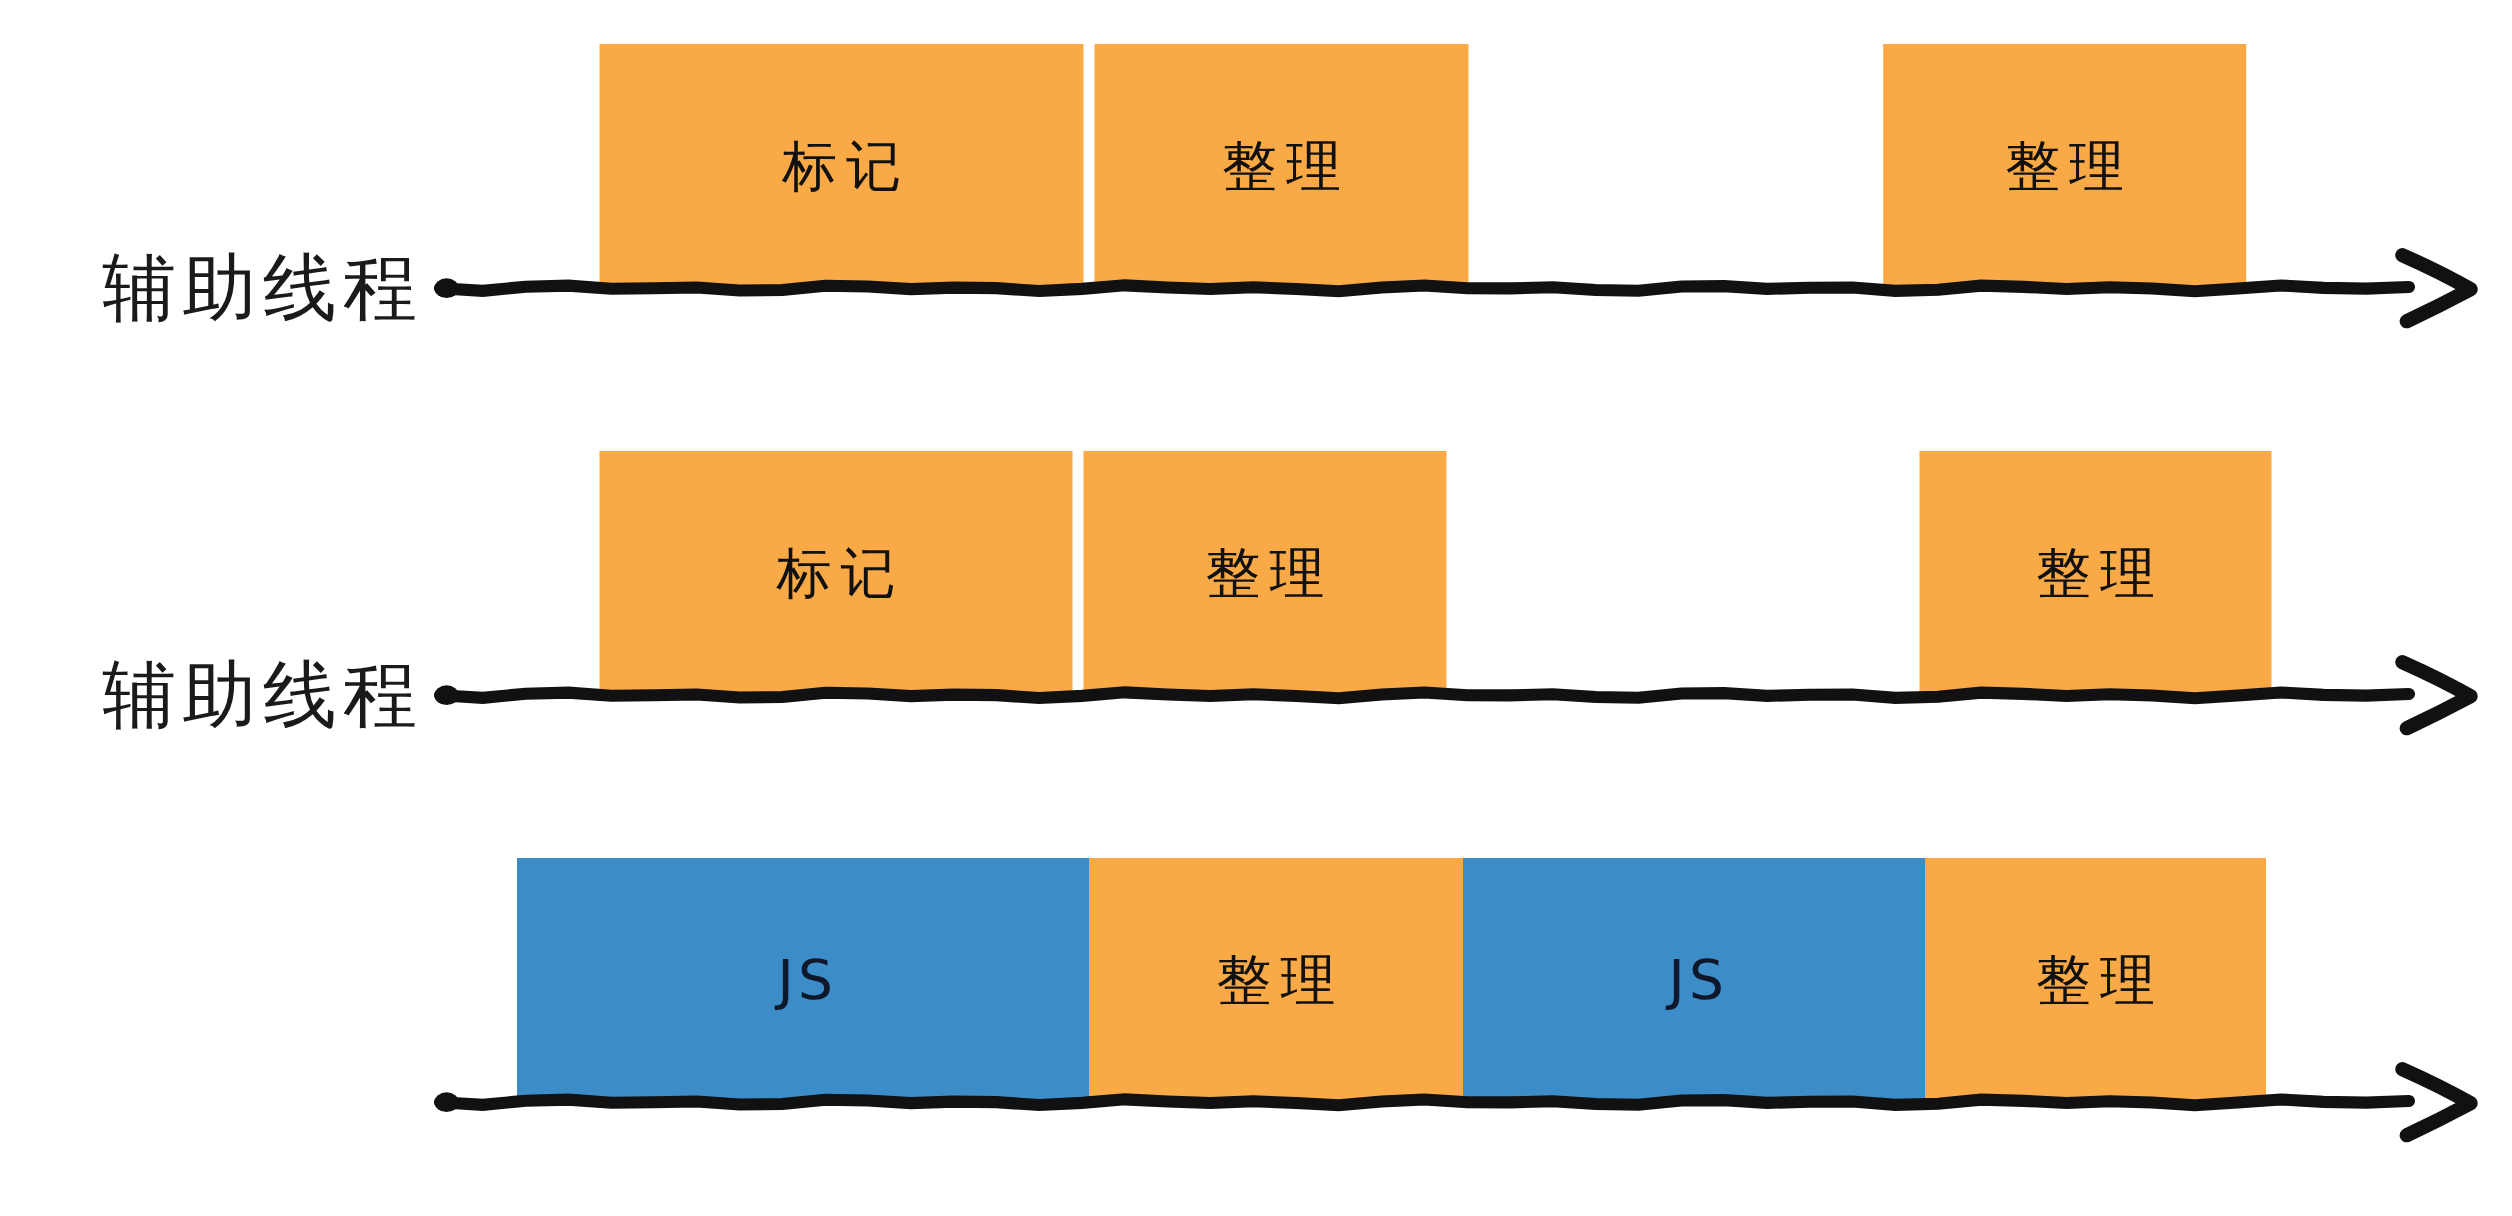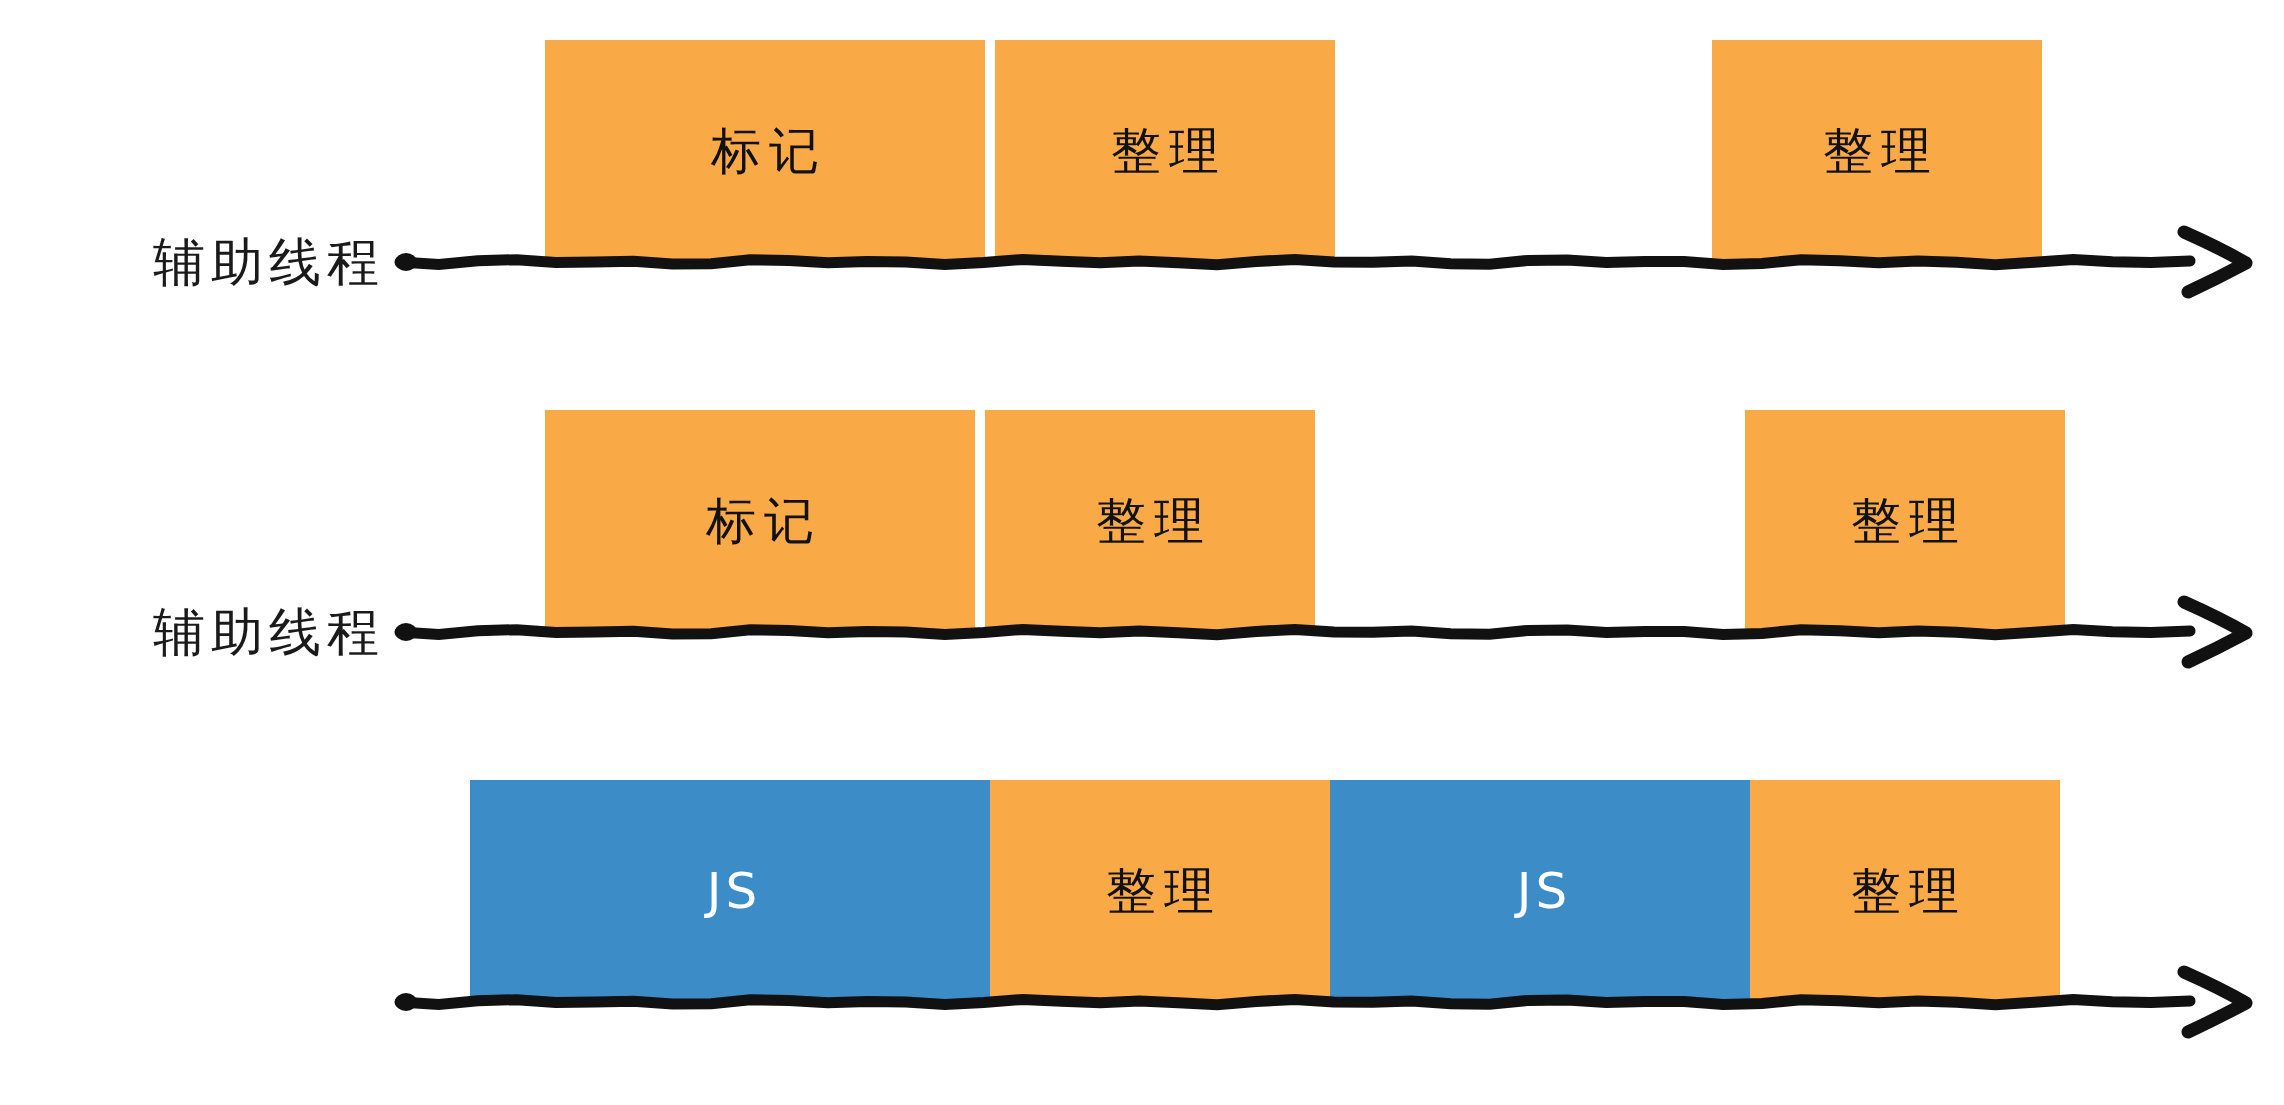--- a/index.html
+++ b/index.html
@@ -27,21 +27,21 @@
     left: 0;
     width: 2284px;
   }
 
   
   .lane-label {
     position: absolute;
     left: 0;
     width: 385px;
     text-align: right;
-    font-size: 52px;
+    font-size: 67px;
     line-height: 1;
     letter-spacing: 6px;
     color: #1a1a1a;
     font-weight: 500;
     white-space: nowrap;
     transform: translateY(-50%);
     font-family: "DejaVu Sans", "Liberation Sans", sans-serif;
   }
 
   
@@ -64,21 +64,21 @@
 
   .block-label {
     font-size: 50px;
     line-height: 1;
     letter-spacing: 8px;
     white-space: nowrap;
     font-weight: 500;
     text-indent: 8px;
   }
   .block.orange .block-label { color: #111111; }
-  .block.blue   .block-label { color: #ffffff; font-weight: 400; letter-spacing: 4px; }
+  .block.blue   .block-label { color: #0f172a; font-weight: 400; letter-spacing: 4px; }
 </style>
 </head>
 <body>
 
 <div id="diagram">
     <div class="lane" style="top: 0px; height: 1105px;">
       <div class="block orange" style="left: 545px; top: 40px; width: 440px; height: 222px; background: rgb(249, 169, 70);">
         <span class="block-label">标记</span>
       </div>
       <div class="block orange" style="left: 995px; top: 40px; width: 340px; height: 222px; background: rgb(249, 169, 70);">

